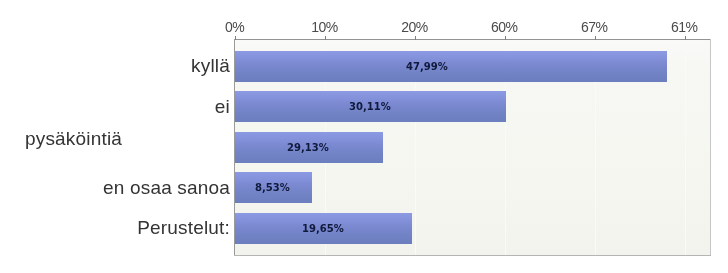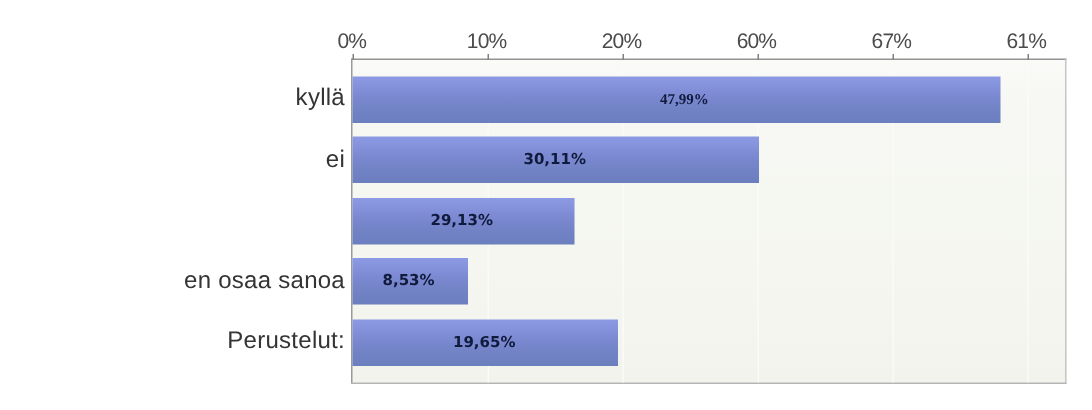--- a/index.html
+++ b/index.html
@@ -18,21 +18,21 @@
   .edge-b{position:absolute;left:0;bottom:0;height:1px;width:100%;background:#b5b5b5;}
 
   .gridline{position:absolute;top:1px;bottom:1px;width:1px;background:#fafbf6;}
 
   .bar{position:absolute;
        background:linear-gradient(to bottom,#8c99e3 0%,#8491db 22%,#7a88d0 45%,#7283c5 70%,#6b7ebe 100%);}
 
   .barval{position:absolute;font-family:"DejaVu Sans",sans-serif;font-size:10px;
           font-weight:bold;color:#101a3c;white-space:nowrap;}
 
-  .catlabel{position:absolute;text-align:right;font-size:16px;color:#343434;
+  .catlabel{position:absolute;text-align:right;font-size:19px;color:#343434;
             line-height:16px;letter-spacing:0.18px;}
   .catlabel > span{display:block;}
   .catlabel.multiline{text-align:center;width:auto;white-space:nowrap;}
 
   .xlabel{position:absolute;font-size:14px;color:#4b4b4b;text-align:center;
           letter-spacing:-0.55px;width:80px;}
   .tick{position:absolute;width:1px;height:4px;background:#808080;}
 </style>
 </head>
 <body>
@@ -54,34 +54,35 @@
   </div>
 
   <div id="bars">
       <div class="bar" style="left: 235px; top: 50.5px; width: 431.574px; height: 31px;"></div>
       <div class="bar" style="left: 235px; top: 91.1px; width: 270.779px; height: 31px;"></div>
       <div class="bar" style="left: 235px; top: 131.7px; width: 147.755px; height: 31px;"></div>
       <div class="bar" style="left: 235px; top: 172.3px; width: 76.7103px; height: 31px;"></div>
       <div class="bar" style="left: 235px; top: 212.9px; width: 176.712px; height: 31px;"></div>
     </div>
   <div id="barvalues">
-      <div class="barval" style="top: 61px; left: 440px; font-family: Liberation Serif, serif;">47,99%</div>
+      <div class="barval" style="top: 61px; left: 406px;">47,99%</div>
       <div class="barval" style="top: 101px; left: 349px; text-align: right;">30,11%</div>
       <div class="barval" style="top: 142px; left: 287px;">29,13%</div>
       <div class="barval" style="top: 182px; left: 255px;">8,53%</div>
       <div class="barval" style="top: 223px; left: 302px;">19,65%</div>
     </div>
   <div id="catlabels">
       <div class="catlabel" style="left: 0px; width: 230px; top: 58px;">
         <span>kyllä</span>
       </div>
       <div class="catlabel" style="left: 0px; width: 230px; top: 99px;">
         <span>ei</span>
       </div>
       <div class="catlabel multiline" style="left: 25px; top: 131px;">
+        <span>pysäköintiä</span>
       </div>
       <div class="catlabel" style="left: 0px; width: 230px; top: 180px;">
         <span>en osaa sanoa</span>
       </div>
       <div class="catlabel" style="left: 0px; width: 230px; top: 220px;">
         <span>Perustelut:</span>
       </div>
     </div>
   <div id="xaxis">
       <div class="tick" style="left: 235px; top: 36px;"></div>

